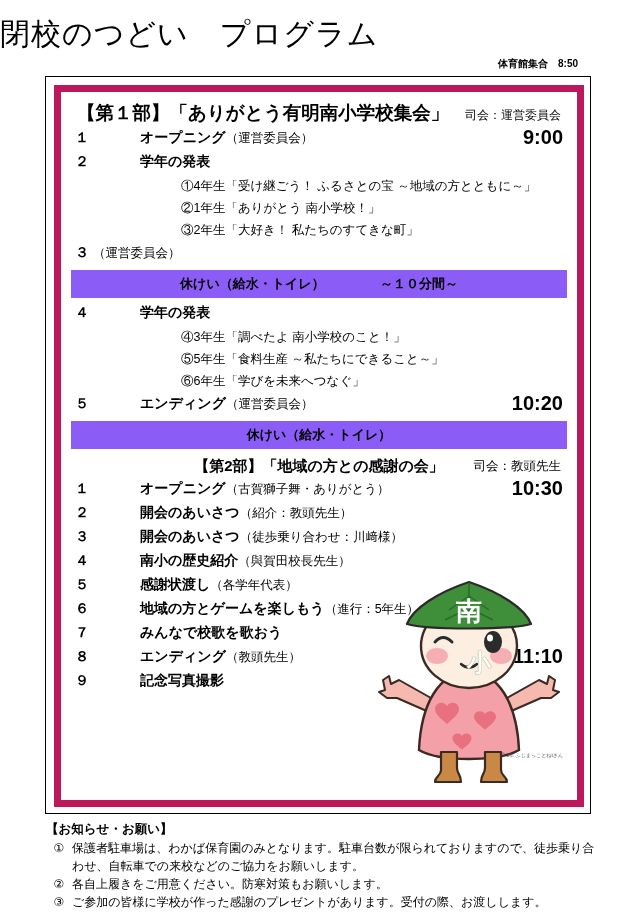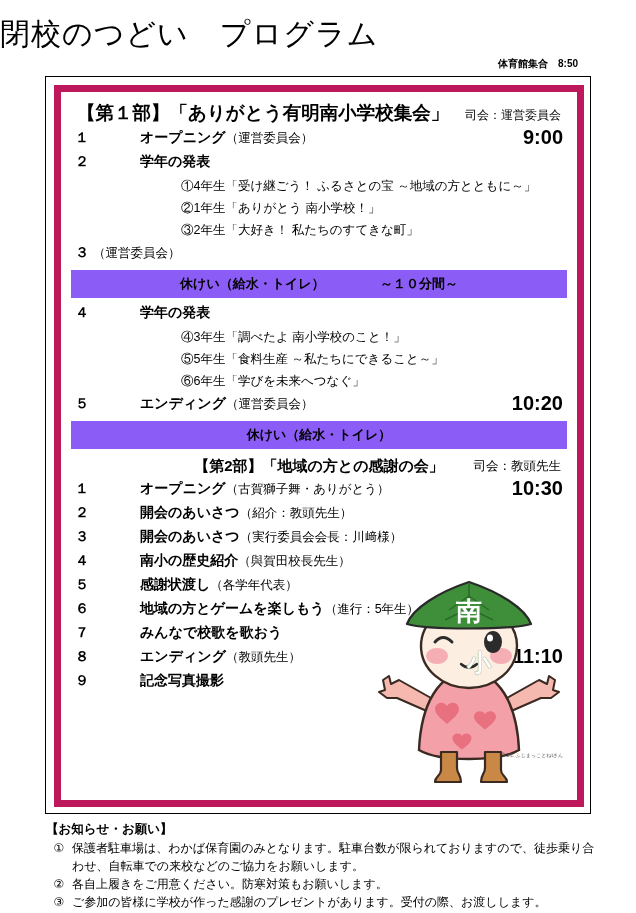--- a/index.html
+++ b/index.html
@@ -255,21 +255,21 @@
         <div class="time">10:30</div>
       </div>
       <div class="row">
         <div class="num">２</div>
         <div class="label">開会のあいさつ</div>
         <div class="label-sub">（紹介：教頭先生）</div>
       </div>
       <div class="row">
         <div class="num">３</div>
         <div class="label">開会のあいさつ</div>
-        <div class="label-sub">（実行委員会会長：川﨑様）</div>
+        <div class="label-sub">（徒歩乗り合わせ：川﨑様）</div>
       </div>
       <div class="row">
         <div class="num">４</div>
         <div class="label">南小の歴史紹介</div>
         <div class="label-sub">（與賀田校長先生）</div>
       </div>
       <div class="row">
         <div class="num">５</div>
         <div class="label">感謝状渡し</div>
         <div class="label-sub">（各学年代表）</div>

